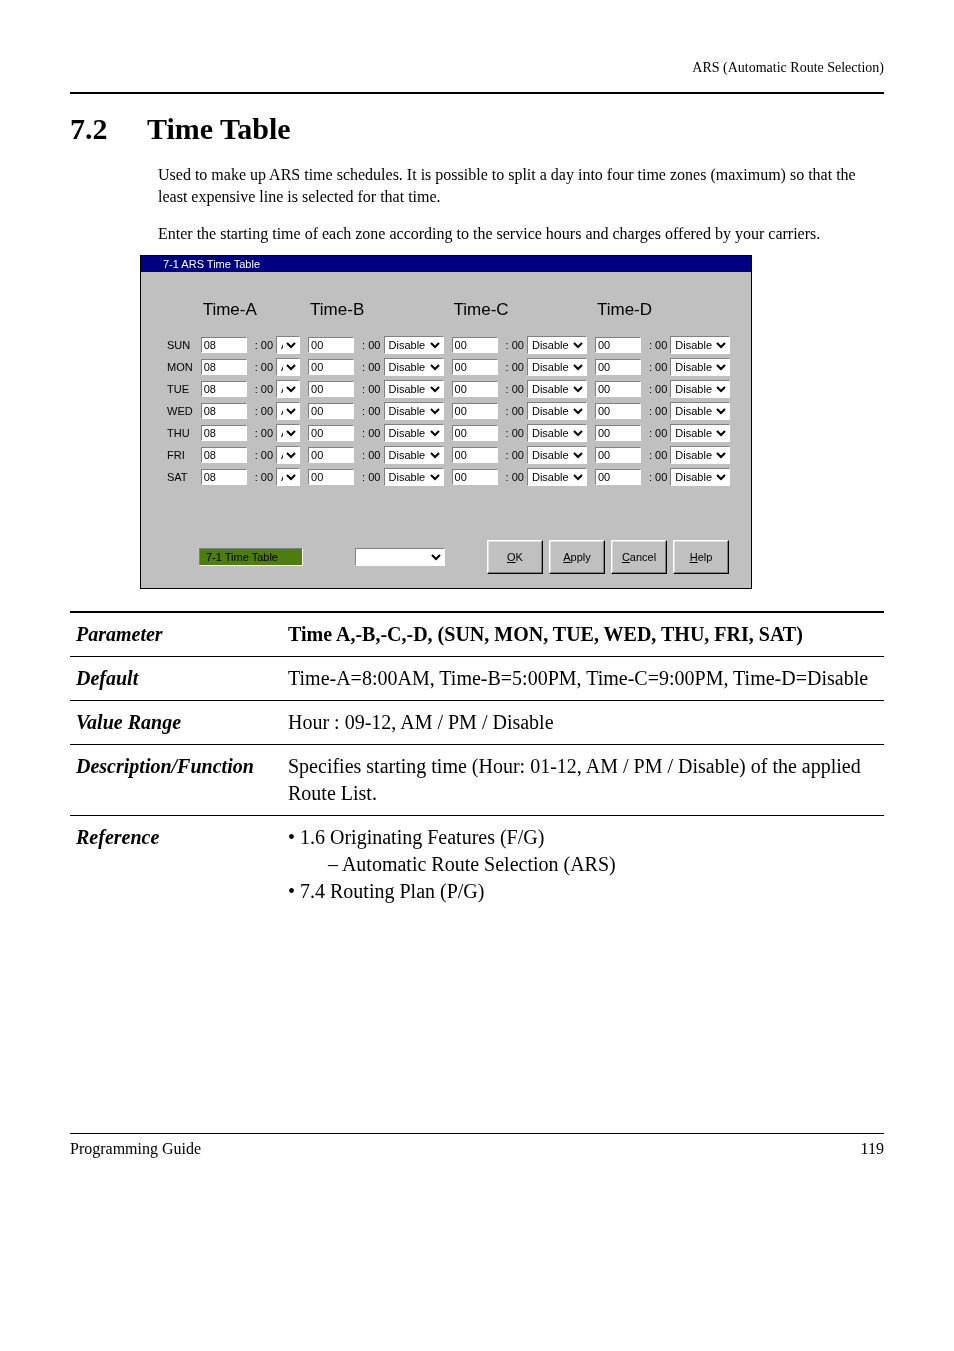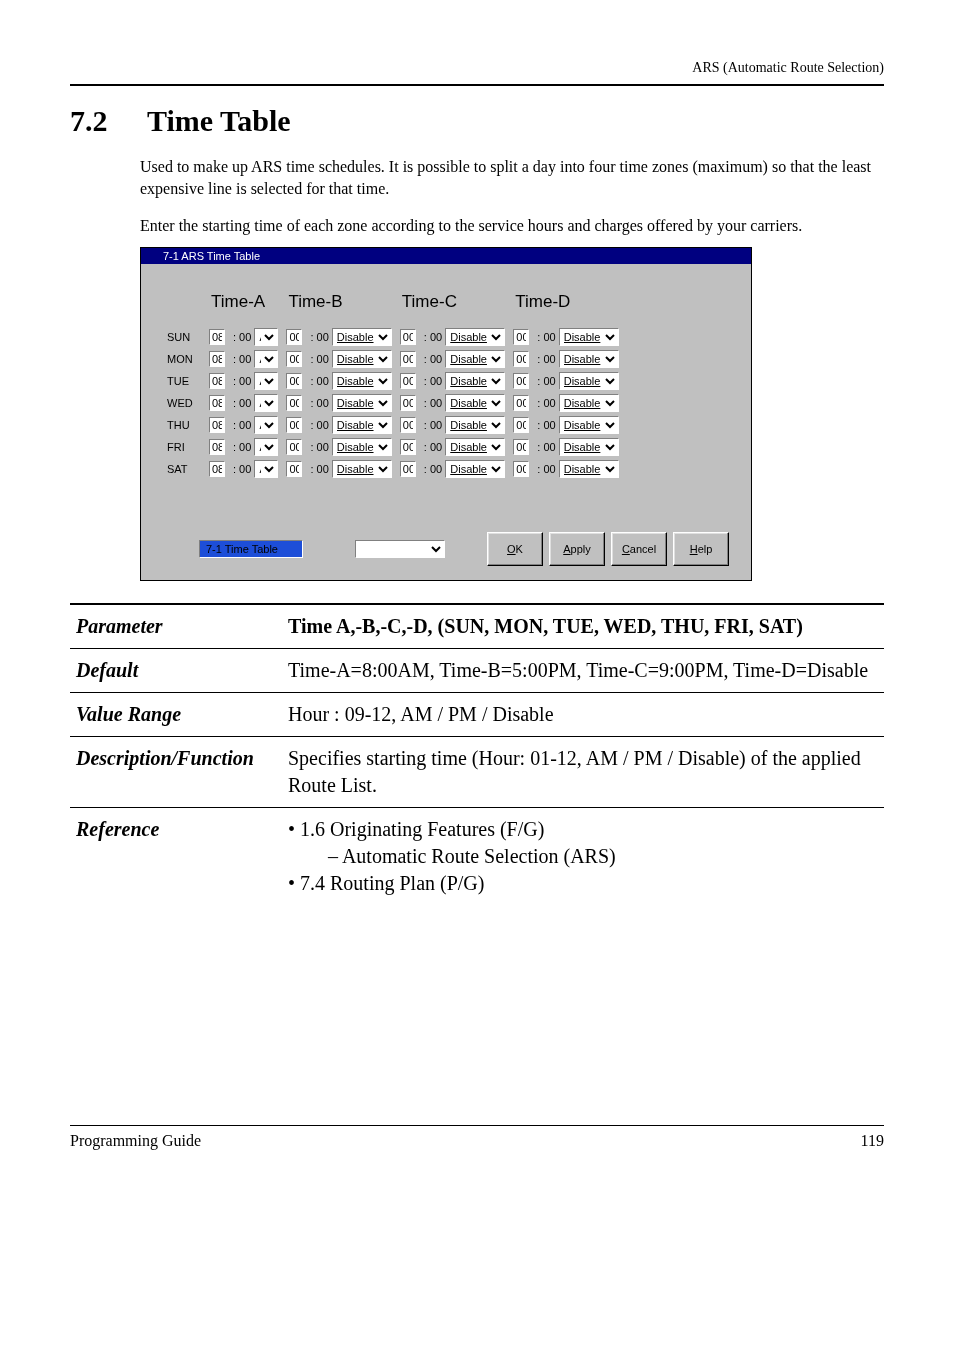--- a/index.html
+++ b/index.html
@@ -8,35 +8,35 @@
     color: #000;
     margin: 0;
     padding: 60px 70px 40px 70px;
     font-size: 16px;
     width: 954px;
     box-sizing: border-box;
   }
   .header-right {
     text-align: right;
     font-size: 14px;
-    margin-bottom: 8px;
+    margin-bottom: 16px;
   }
   .top-rule {
     border: none;
     border-top: 2.5px solid #000;
     margin: 0 0 18px 0;
   }
   h1.section-title {
     font-size: 30px;
     font-weight: bold;
     margin: 0 0 18px 0;
   }
   h1.section-title .num { display:inline-block; width:70px; }
   .body-text {
-    margin-left: 70px;
+    margin-left: 88px;
     margin-right: 0;
     margin-bottom: 10px;
     line-height: 1.35;
   }
 
   
   .win95 {
     font-family: "MS Sans Serif", Tahoma, Arial, sans-serif;
     font-size: 11px;
     color: #000;
@@ -67,42 +67,42 @@
   .time-table td {
     padding: 2px 4px;
     vertical-align: middle;
     white-space: nowrap;
     font-size: 11px;
   }
   .time-table td.daylbl { text-align:left; width:34px; }
   .txt {
     font-family: inherit;
     font-size: 11px;
-    width: 16px;
+    width: 46px;
     height: 16px;
     padding: 0 2px;
     border: 1px solid #808080;
     border-right-color:#fff;
     border-bottom-color:#fff;
     background:#fff;
     box-sizing: border-box;
   }
   .sel {
     font-family: inherit;
     font-size: 11px;
     height: 18px;
     border: 1px solid #808080;
     border-right-color:#fff;
     border-bottom-color:#fff;
     background:#fff;
     box-sizing: border-box;
     padding:0;
   }
   .sel.ampm { width: 24px; }
-  .sel.dis  { width: 60px; text-decoration: underline; }
+  .sel.dis  { width: 60px; }
   .sel.name { width: 110px; }
   .minlbl { display:inline-block; }
 
   .btnrow {
     margin-top: 52px;
     display: flex;
     align-items: center;
     gap: 6px;
     padding-left: 36px;
   }
@@ -114,21 +114,21 @@
     border-top-color:#fff;
     border-left-color:#fff;
     padding: 10px 0;
     min-width: 56px;
     text-align:center;
     box-shadow: inset -1px -1px 0 #808080, inset 1px 1px 0 #dfdfdf;
   }
   .btn95 u { text-decoration: underline; }
   .namefield {
     display:inline-block;
-    background:#1d4ed8;
+    background:#4d7c0f;
     border:1px solid #808080;
     border-right-color:#fff;
     border-bottom-color:#fff;
     padding: 2px 6px;
     min-width: 90px;
     font-size:11px;
   }
 
   
   table.params {

